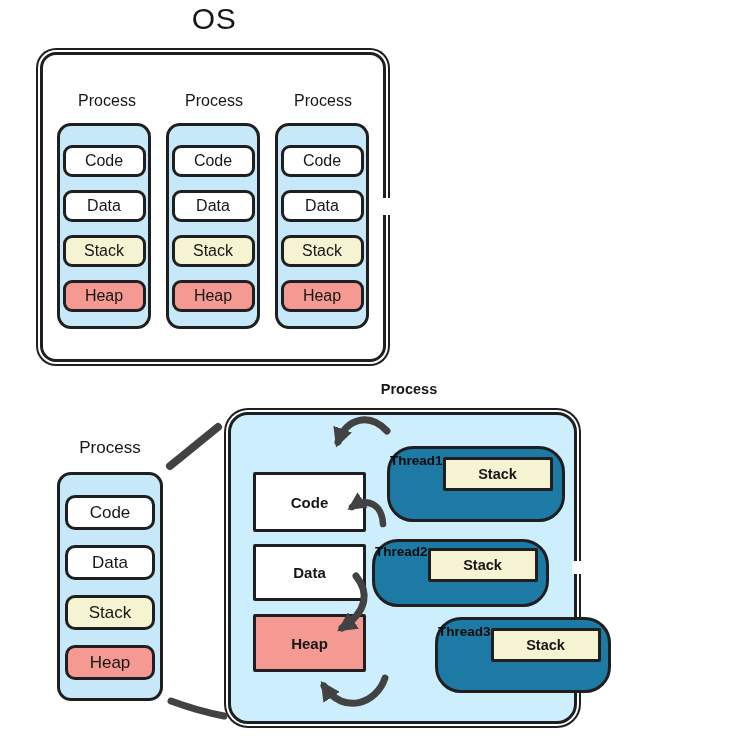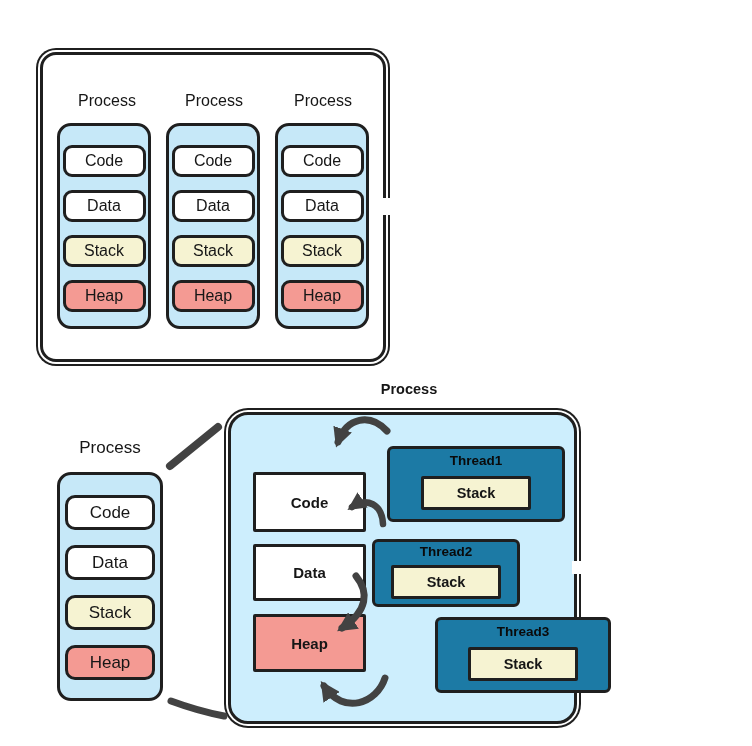--- a/index.html
+++ b/index.html
@@ -48,24 +48,24 @@
   .rp-box{position:absolute;left:228px;top:412px;width:349px;height:312px;box-sizing:border-box;
           background:var(--big-process-fill);border:3.5px solid var(--outline);border-radius:20px;
           box-shadow:0 0 0 2px #fff,0 0 0 4px var(--outline);}
   .mem{position:absolute;left:22px;width:113px;box-sizing:border-box;border:3px solid var(--outline);
        border-radius:2px;background:var(--white-fill);display:flex;align-items:center;
        justify-content:center;font-size:15px;font-weight:bold;}
   .mem-code{top:57px;height:60px;}
   .mem-data{top:129px;height:57px;}
   .mem-heap{top:199px;height:58px;background:var(--heap-fill);}
   .thread{position:absolute;box-sizing:border-box;background:var(--thread-fill);
-          border:3.5px solid var(--outline);border-radius:6px;
-          display:flex;flex-direction:column;align-items:center;}
+          border:3.5px solid var(--outline);border-radius:26px;
+          display:flex;flex-direction:row;align-items:flex-start;}
   .thread-1{left:156px;top:31px;width:178px;height:76px;}
-  .thread-2{left:141px;top:124px;width:148px;height:68px;}
+  .thread-2{left:141px;top:124px;width:177px;height:68px;}
   .thread-3{left:156px;top:202px;width:176px;height:76px;margin-left:48px;}
   .thread-label{margin-top:4px;font-size:13.5px;font-weight:bold;color:#0a0a0a;}
   .thread-2 .thread-label{margin-top:2px;}
   .thread-stack{margin-top:8px;width:110px;height:34px;box-sizing:border-box;
                 border:3px solid var(--outline);border-radius:2px;background:var(--stack-fill);
                 display:flex;align-items:center;justify-content:center;
                 font-size:14.5px;font-weight:bold;color:var(--text);}
   .thread-2 .thread-stack{margin-top:6px;}
 
   
@@ -76,20 +76,21 @@
   
   .overlay{position:absolute;left:0;top:0;z-index:4;pointer-events:none;}
   .stroke{fill:none;stroke:var(--arrow);stroke-linecap:round;}
   .ah-fill{fill:var(--arrow);}
 </style>
 </head>
 <body>
 
 <div class="canvas">
 
+  <div class="os-title">OS</div>
 
   <div class="os-box">
     <div class="proc-label-top plt-0">Process</div>
     <div class="proc-label-top plt-1">Process</div>
     <div class="proc-label-top plt-2">Process</div>
 
     <div class="proc-col pc-0">
       <div class="seg code">Code</div>
       <div class="seg data">Data</div>
       <div class="seg stack">Stack</div>

